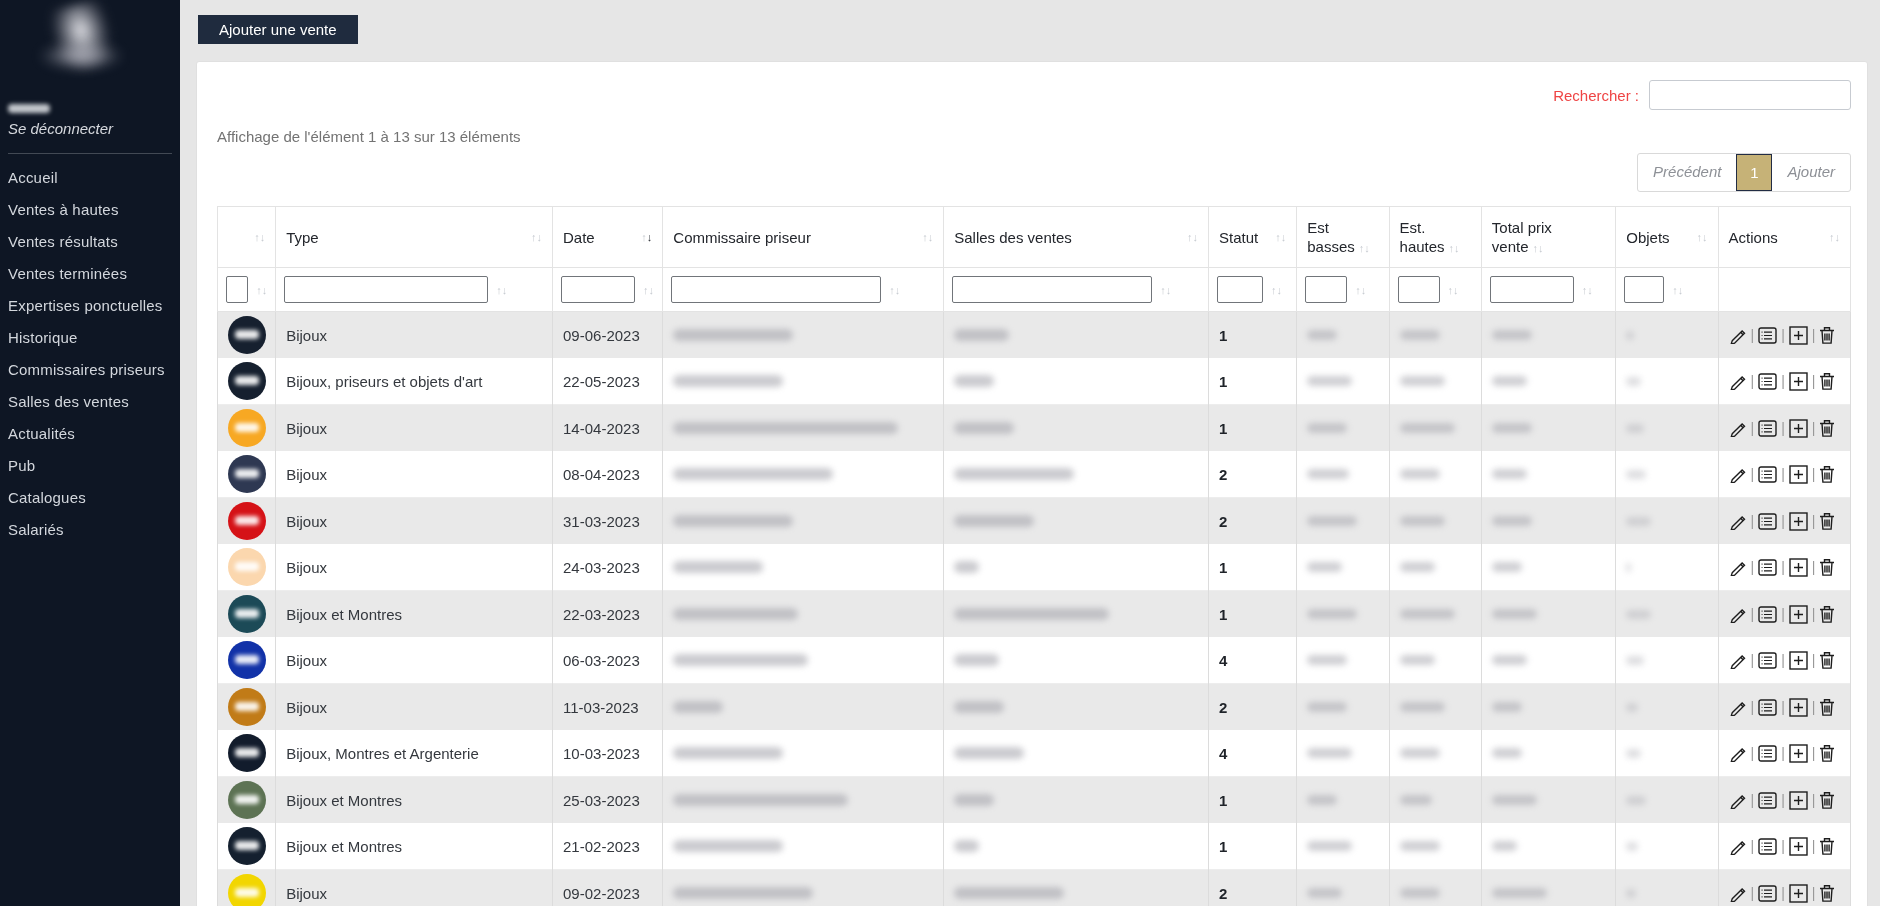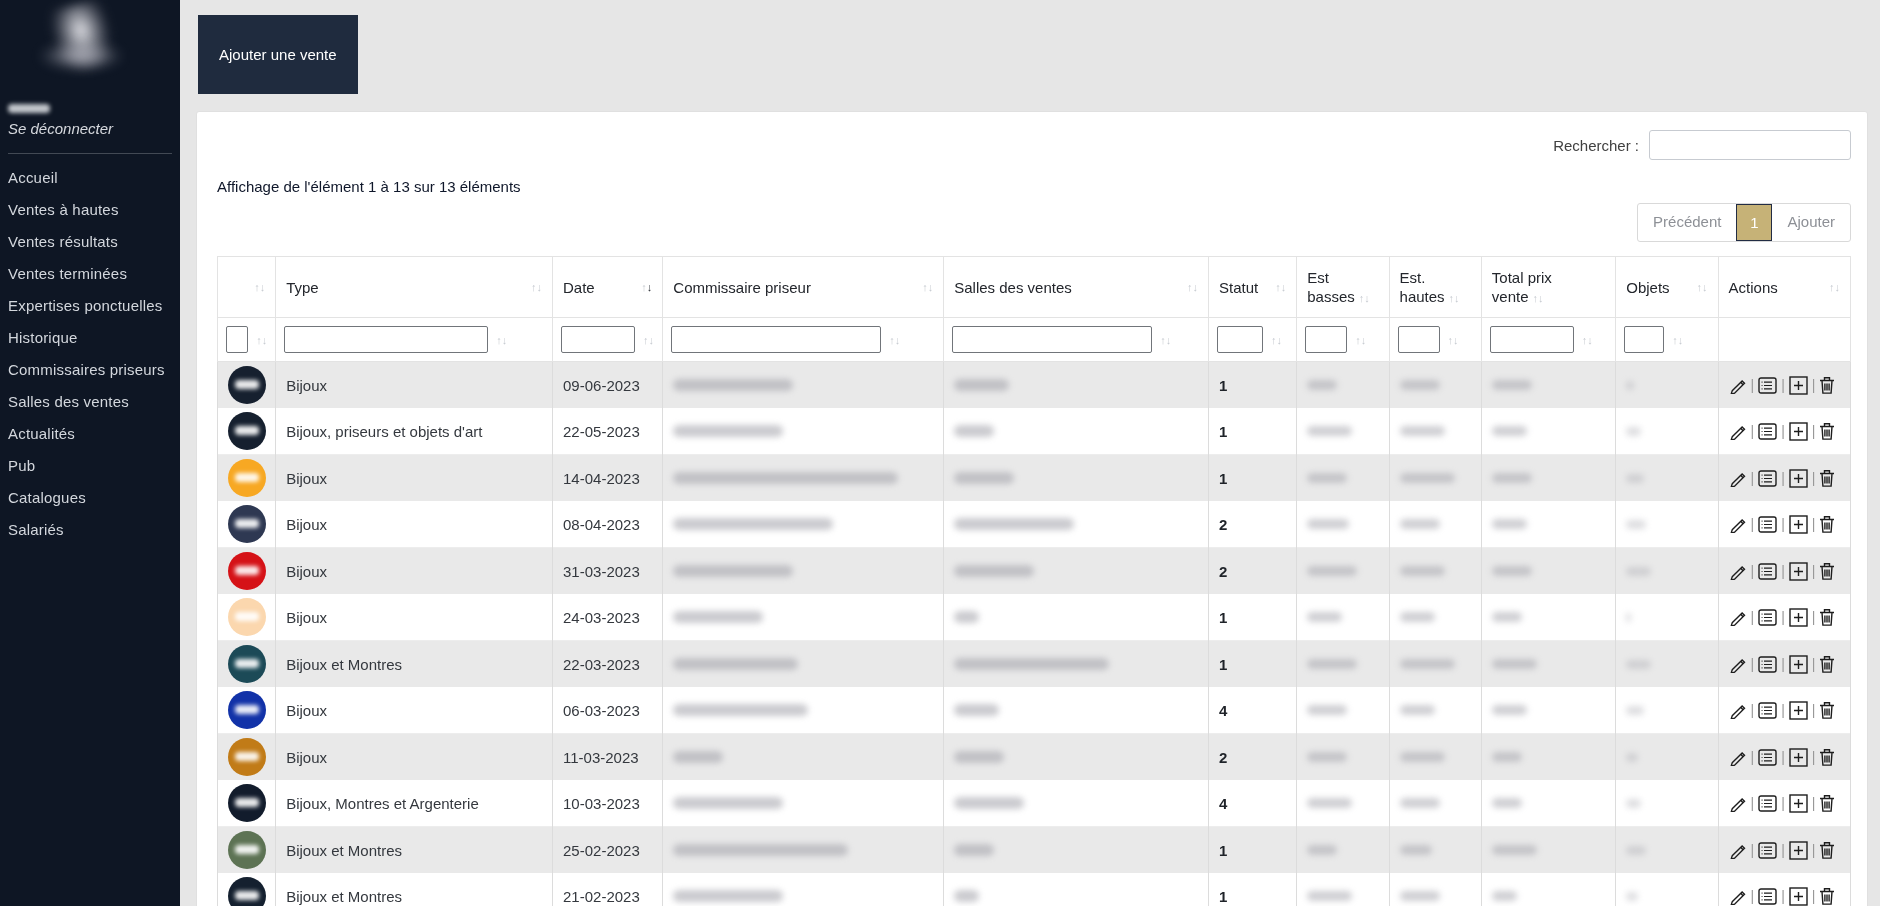--- a/index.html
+++ b/index.html
@@ -20,34 +20,34 @@
   .blob2{position:absolute;left:38px;top:42px;width:86px;height:28px;
     background:radial-gradient(ellipse,rgba(205,205,215,.8),transparent 70%);filter:blur(6px);}
   .user-smudge{width:42px;height:9px;margin:16px 0 0 8px;background:#d6d9de;border-radius:4px;filter:blur(2px);opacity:.9;}
   .logout{display:block;margin:7px 0 0 8px;color:#d6d9de;font-style:italic;font-size:15px;text-decoration:none;cursor:pointer;}
   .side-sep{border:0;border-top:1px solid rgba(255,255,255,.22);margin:16px 8px 8px;}
   .menu{list-style:none;margin:0;padding:0 0 0 8px;}
   .menu li{padding:7px 0 8px;font-size:15px;color:#d3d7dd;cursor:pointer;letter-spacing:.2px;}
 
   
   .main{position:absolute;left:180px;top:0;width:1700px;}
-  .btn-add{display:inline-block;margin:15px 0 0 18px;padding:31px 21px;background:var(--accent);
+  .btn-add{display:inline-block;margin:15px 0 0 18px;padding:6px 21px;background:var(--accent);
     color:#fff;font-size:15px;border:none;cursor:pointer;font-family:inherit;}
   .card{margin:17px 12px 0 16px;background:#fff;border:1px solid #e0e0e0;border-radius:3px;
     padding:18px 16px 20px 20px;box-sizing:border-box;}
 
   .search-row{display:flex;justify-content:flex-end;align-items:center;gap:10px;}
-  .search-row label{font-size:15px;color:#404040;}
+  .search-row label{font-size:15px;color:#ef4444;}
   .search-row input{width:196px;height:26px;border:1px solid #c7cbd1;border-radius:3px;font-family:inherit;}
 
-  .info-row{margin-top:18px;font-size:15px;color:#0f172a;}
+  .info-row{margin-top:18px;font-size:15px;color:#737373;}
 
   .pag-row{display:flex;justify-content:flex-end;margin-top:8px;}
   .pagination{display:flex;align-items:stretch;border:1px solid #d9d9d9;border-radius:3px;overflow:hidden;font-size:15px;background:#fff;}
-  .page-btn{padding:9px 15px;color:#8d9096;cursor:pointer;}
+  .page-btn{padding:9px 15px;color:#8d9096;cursor:pointer;font-style:italic;}
   .page-current{padding:9px 11px;background:var(--gold);border:1px solid #222c44;color:#fff;cursor:pointer;min-width:12px;text-align:center;}
 
   
   .data-table{width:100%;border-collapse:collapse;table-layout:fixed;margin-top:14px;font-size:15px;color:#34383e;}
   .data-table thead th{border:1px solid #e3e3e3;font-weight:normal;text-align:left;padding:9px 10px;height:42px;
     vertical-align:middle;color:#23262c;cursor:pointer;}
   th .hd{display:flex;justify-content:space-between;align-items:center;gap:4px;}
   th.wrap .hd{display:block;line-height:1.3;}
   th.wrap .arr{margin-left:4px;}
   .arr{color:#c6cad0;font-size:11px;white-space:nowrap;cursor:pointer;}
@@ -859,21 +859,21 @@
               </div>
             </td>
           </tr>
           <tr class="odd">
             <td>
               <div class="avatar" style="background: rgb(93, 115, 84);">
                 <i></i>
               </div>
             </td>
             <td>Bijoux et Montres</td>
-            <td>25-02-2023</td>
+            <td>25-03-2023</td>
             <td>
               <div class="smudge" style="width: 175px;"></div>
             </td>
             <td>
               <div class="smudge" style="width: 40px;"></div>
             </td>
             <td><span class="statut">1</span></td>
             <td>
               <div class="smudge sm" style="width: 30px;"></div>
             </td>

